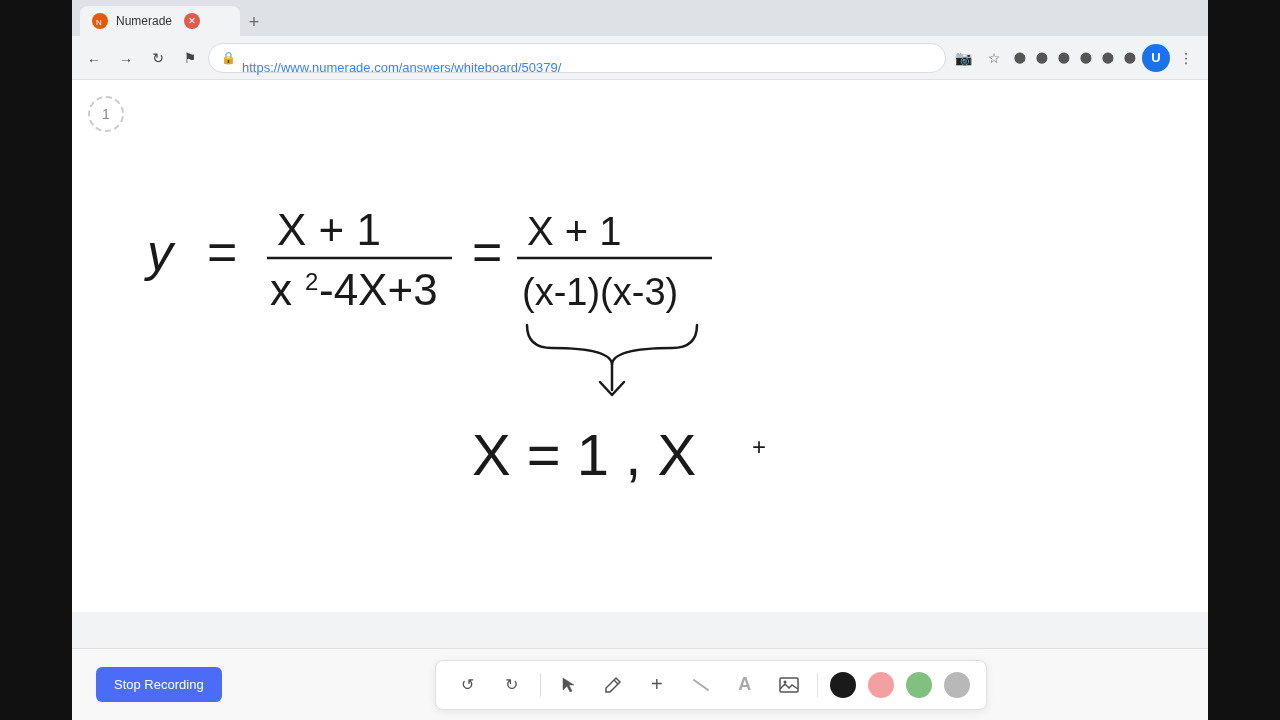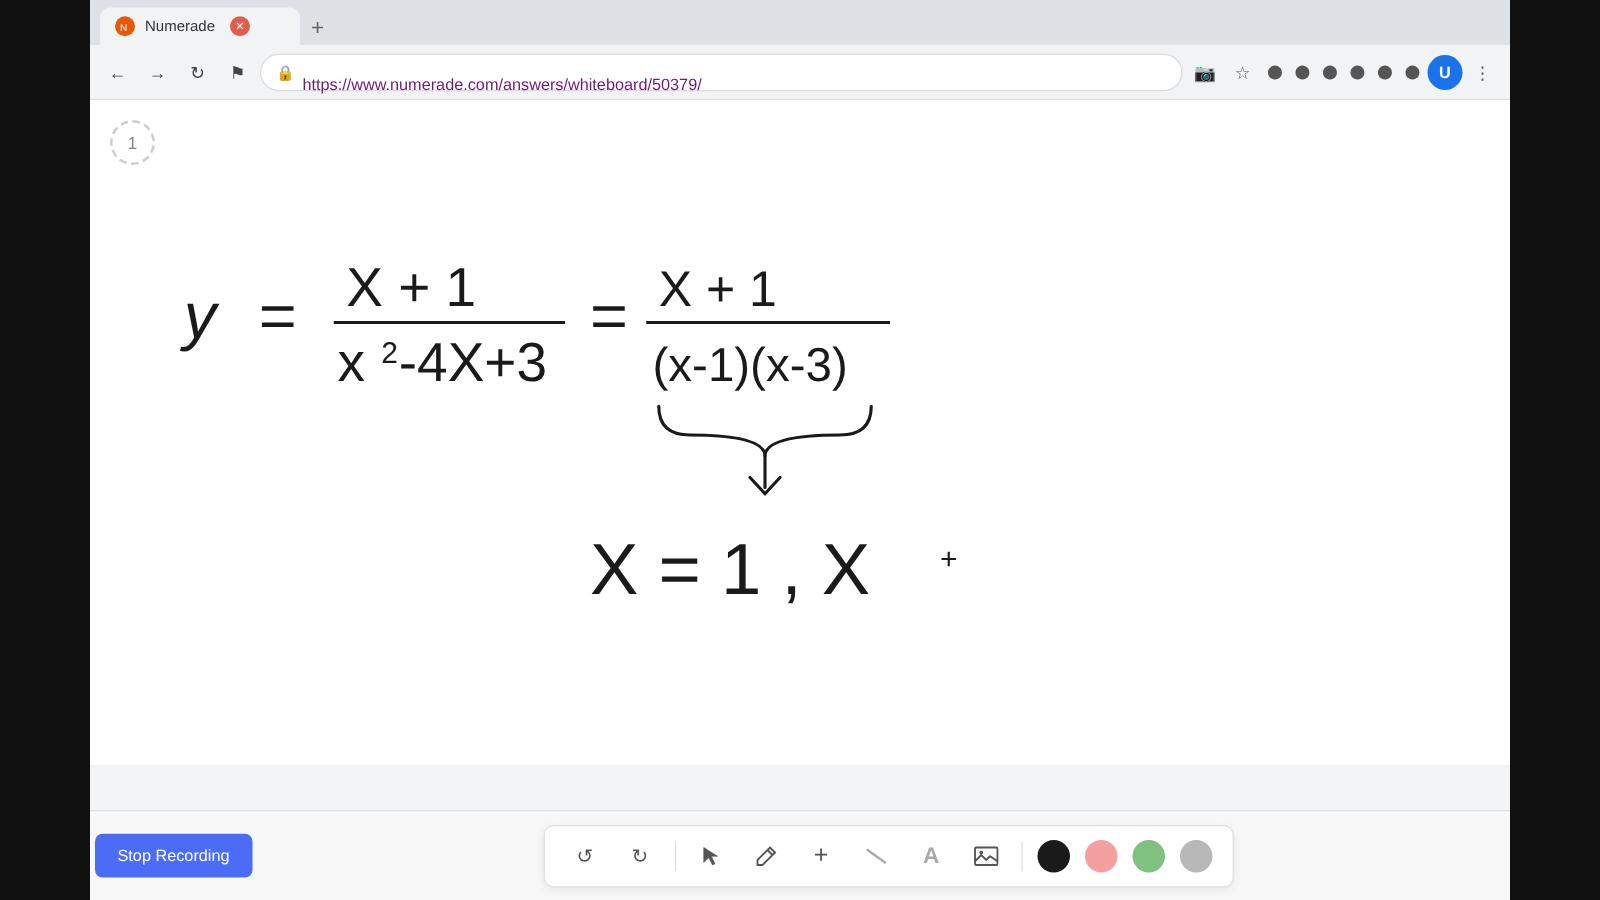--- a/index.html
+++ b/index.html
@@ -109,21 +109,21 @@
       align-items: center;
       padding: 0 12px;
       gap: 6px;
       font-size: 13px;
       color: #333;
       border: 1px solid #dadce0;
     }
     .address-text {
       flex: 1;
       font-size: 13px;
-      color: #701a75;
+      color: #3b82f6;
       margin-top: 20px;
     }
     .nav-icons {
       display: flex;
       align-items: center;
       gap: 2px;
     }
     .nav-icon-btn {
       width: 28px;
       height: 28px;
@@ -168,21 +168,21 @@
       width: 800px;
       height: 380px;
     }
 
     
     .bottom-bar {
       height: 72px;
       background: #f8f8f8;
       display: flex;
       align-items: center;
-      padding: 0 4px;
+      padding: 0 24px;
       gap: 16px;
       border-top: 1px solid #e0e0e0;
       margin-top: 36px;
     }
 
     .stop-recording-btn {
       background: #4a6cf7;
       color: white;
       border: none;
       border-radius: 6px;

